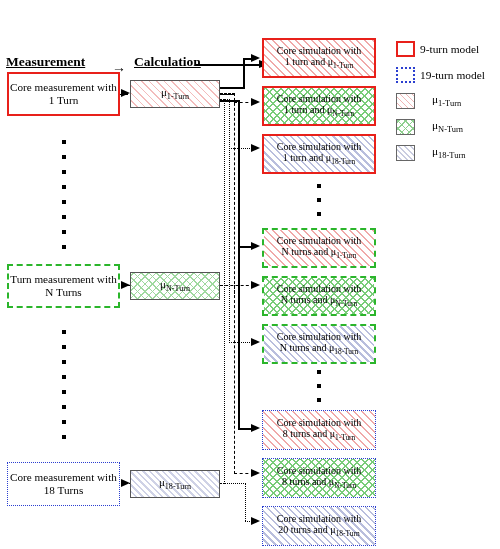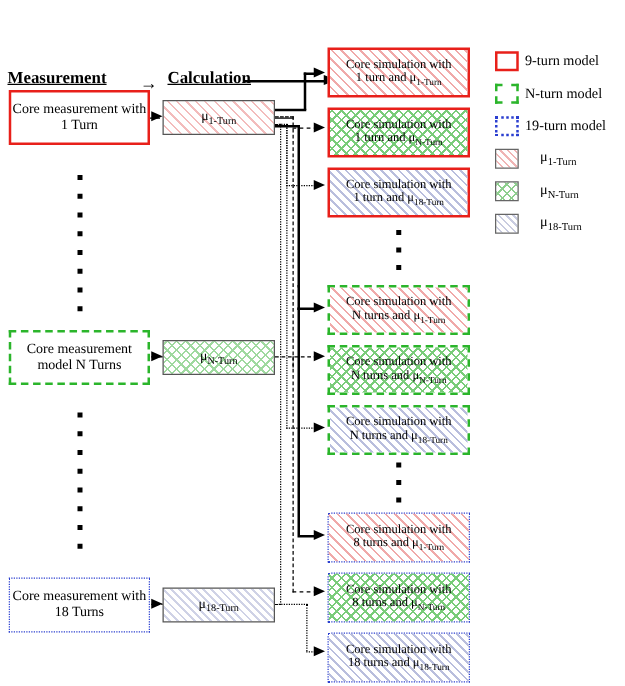--- a/index.html
+++ b/index.html
@@ -105,21 +105,21 @@
     <div class="ln"></div>
     <div class="hd"></div>
   </div>
   <div class="t h-sim">Simulation</div>
 </div>
 
 <div class="bx meas m1">
   <span>Core measurement with 1 Turn</span>
 </div>
 <div class="bx meas mN">
-  <span>Core measurement model N Turns</span>
+  <span>Turn measurement with N Turns</span>
 </div>
 <div class="bx meas m18">
   <span>Core measurement with 18 Turns</span>
 </div>
 
 <div class="dots" style="left:62px;top:140px;gap:11px;">
   <i></i>
     <i></i>
     <i></i>
     <i></i>
@@ -233,45 +233,41 @@
   <span>8 turns and μ</span><sub>1-Turn</sub></span>
 </div>
 <div class="bx sim s8 b-blu">
   <div class="fill f-grn"></div>
   <span><span>Core simulation with</span><br>
   <span>8 turns and μ</span><sub>N-Turn</sub></span>
 </div>
 <div class="bx sim s9 b-blu">
   <div class="fill f-blu"></div>
   <span><span>Core simulation with</span><br>
-  <span>18 turns and μ</span><sub>18-Turn</sub></span>
+  <span>20 turns and μ</span><sub>18-Turn</sub></span>
 </div>
 
 <div class="dots" style="left:317px;top:184px;gap:10px;">
   <i></i>
     <i></i>
     <i></i>
 </div>
 <div class="dots" style="left:317px;top:370px;gap:10px;">
   <i></i>
     <i></i>
     <i></i>
 </div>
 
 <div class="lg">
 
   <div class="lg-row">
     <span class="sw sw-r"></span>
     <span class="lg-l">9-turn model</span>
   </div>
   <div class="lg-row">
-    <span class="sw sw-g"></span>
-    <span class="lg-l">N-turn model</span>
-  </div>
-  <div class="lg-row">
     <span class="sw sw-b"></span>
     <span class="lg-l">19-turn model</span>
   </div>
   <div class="lg-row">
     <span class="sw sw-h sw-h1"></span>
     <span class="lg-mu"><span>μ</span><sub>1-Turn</sub></span>
   </div>
   <div class="lg-row">
     <span class="sw sw-h sw-h2"></span>
     <span class="lg-mu"><span>μ</span><sub>N-Turn</sub></span>

